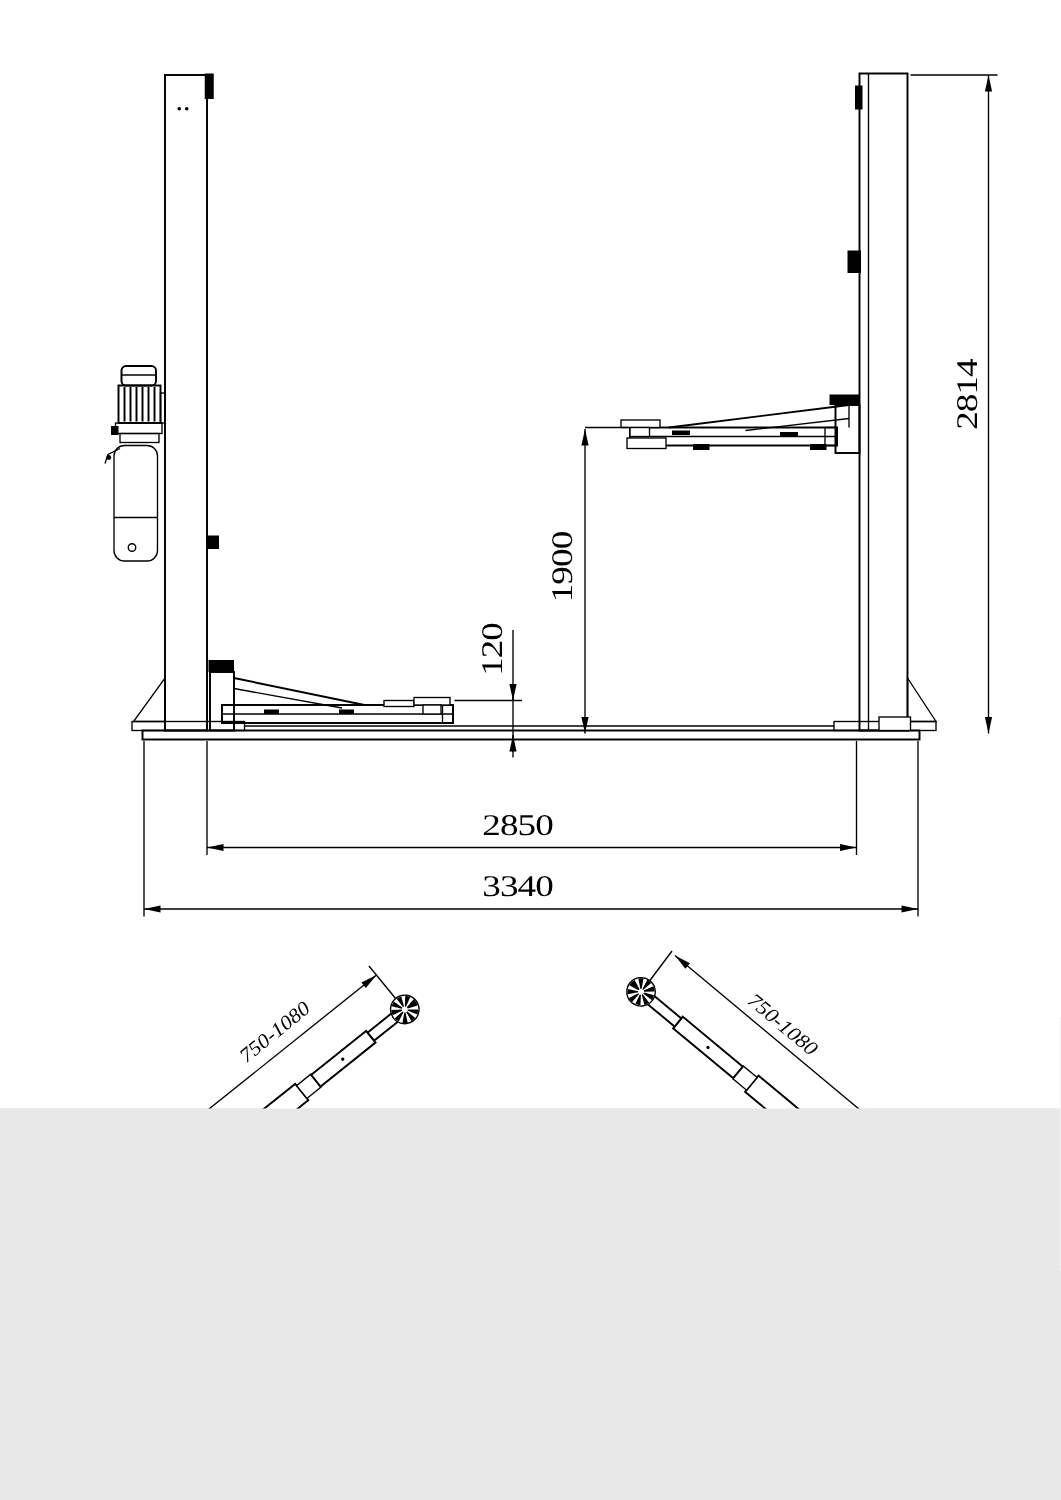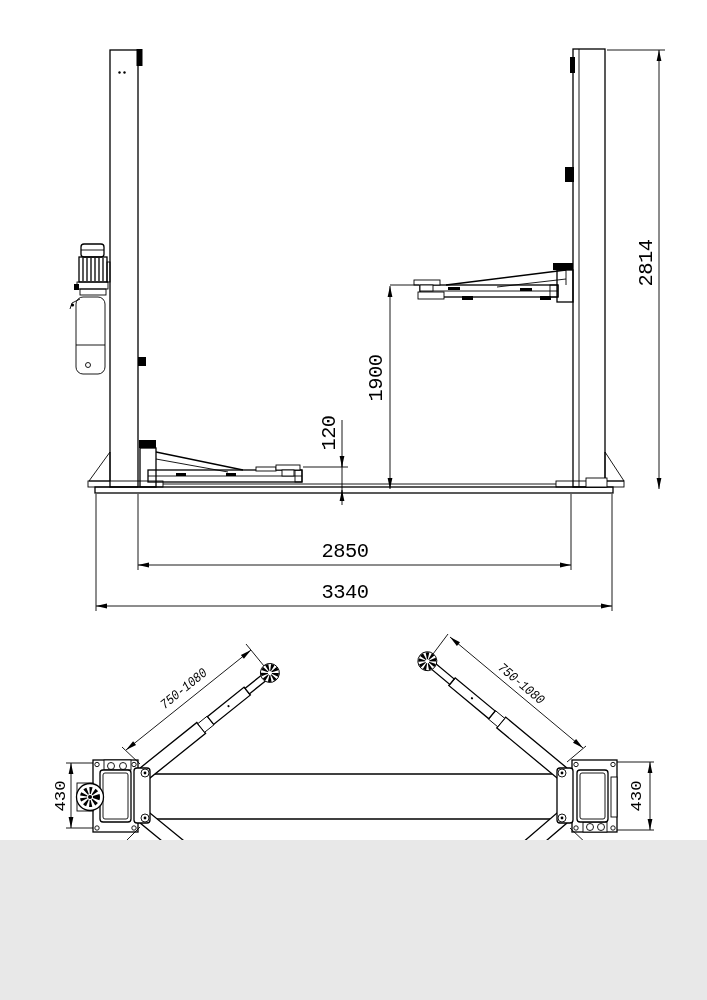--- a/index.html
+++ b/index.html
@@ -1,21 +1,21 @@
 <!DOCTYPE html>
 <html><head>
 <meta charset="utf-8">
 <style>
   html,body{margin:0;padding:0;background:#e8e8e8;}
   .canvas{
     position:relative;
-    width:707px;height:840px;
+    width:707px;height:739px;
     margin:0 auto;
     background:#ffffff;
-    font-family:Liberation Mono, monospace;
+    font-family:Liberation Serif, serif;
   }
   svg{display:block;}
   .ln{stroke:#000;stroke-width:1.3;fill:none;}
   .thin{stroke:#000;stroke-width:0.9;fill:none;}
   .dim{stroke:#000;stroke-width:0.9;fill:none;}
   .blk{fill:#000;stroke:none;}
   .wht{fill:#fff;stroke:#000;stroke-width:1.3;}
   .whtthin{fill:#fff;stroke:#000;stroke-width:0.9;}
   .dimtxt{fill:#000;font-size:20px;letter-spacing:-0.5px;}
   .armtxt{fill:#000;font-size:13.5px;font-style:italic;}

